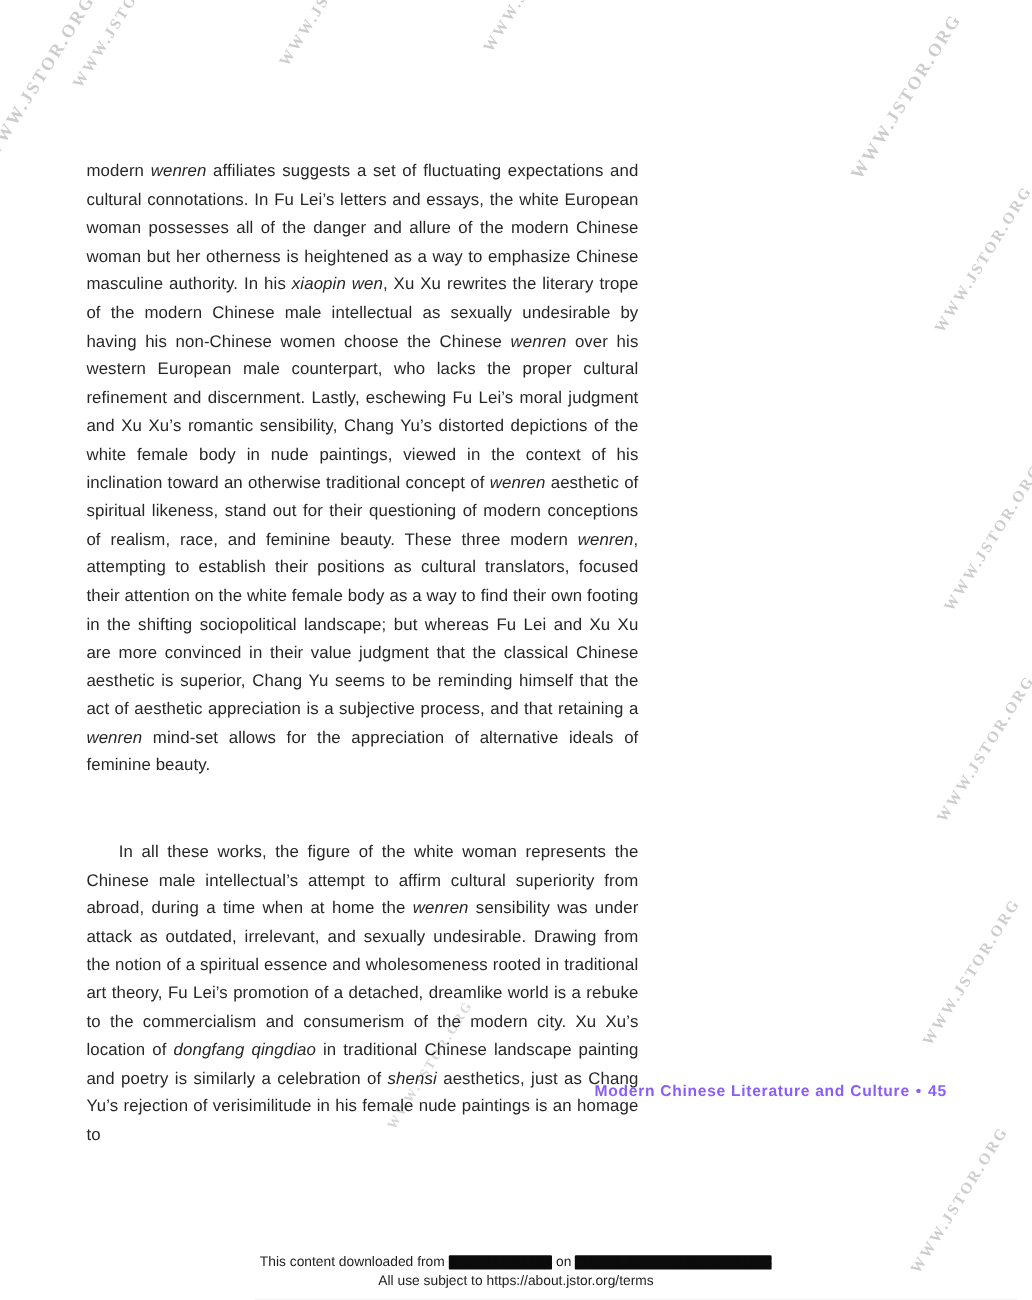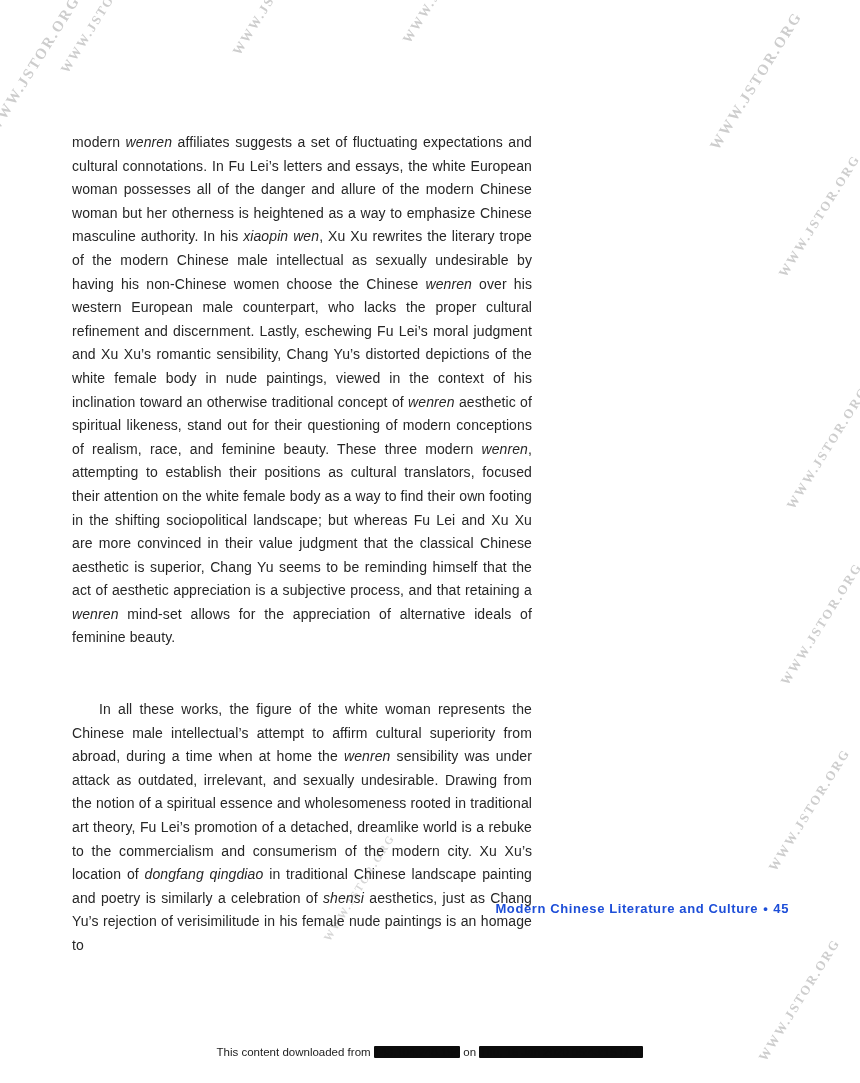--- a/index.html
+++ b/index.html
@@ -59,21 +59,21 @@
   .para em { font-style: italic; }
 
   
   .footer {
     position: absolute;
     top: 901px;
     right: 71px;
     font-weight: bold;
     font-size: 13px;
     letter-spacing: 0.6px;
-    color: #1d4ed8;
+    color: #8b5cf6;
     white-space: nowrap;
   }
   .footer .sep { margin: 0 5px; }
 
   
   .stamp {
     position: absolute;
     left: 0;
     width: 100%;
     text-align: center;
@@ -111,14 +111,17 @@
       <p class="para indent"><span>In all these works, the figure of the white woman represents the Chinese male intellectual’s attempt to affirm cultural superiority from abroad, during a time when at home the </span><em>wenren</em><span> sensibility was under attack as outdated, irrelevant, and sexually undesirable. Drawing from the notion of a spiritual essence and wholesomeness rooted in traditional art theory, Fu Lei’s promotion of a detached, dreamlike world is a rebuke to the commercialism and consumerism of the modern city. Xu Xu’s location of </span><em>dongfang qingdiao</em><span> in traditional Chinese landscape painting and poetry is similarly a celebration of </span><em>shensi</em><span> aesthetics, just as Chang Yu’s rejection of verisimilitude in his female nude paintings is an homage to</span></p>
     </div>
 
   <div class="footer">
     <span>Modern Chinese Literature and Culture</span><span class="sep">•</span><span>45</span>
   </div>
 
   <div class="stamp l1">
     <span>This content downloaded from </span><span class="redacted">143.104.248.194</span><span> on </span><span class="redacted">Thu, 16 Jan 2020 05:43:15 UTC</span>
   </div>
+  <div class="stamp l2">
+    <span>All use subject to https://about.jstor.org/terms</span>
+  </div>
 
 </div>
 
 </body></html>

